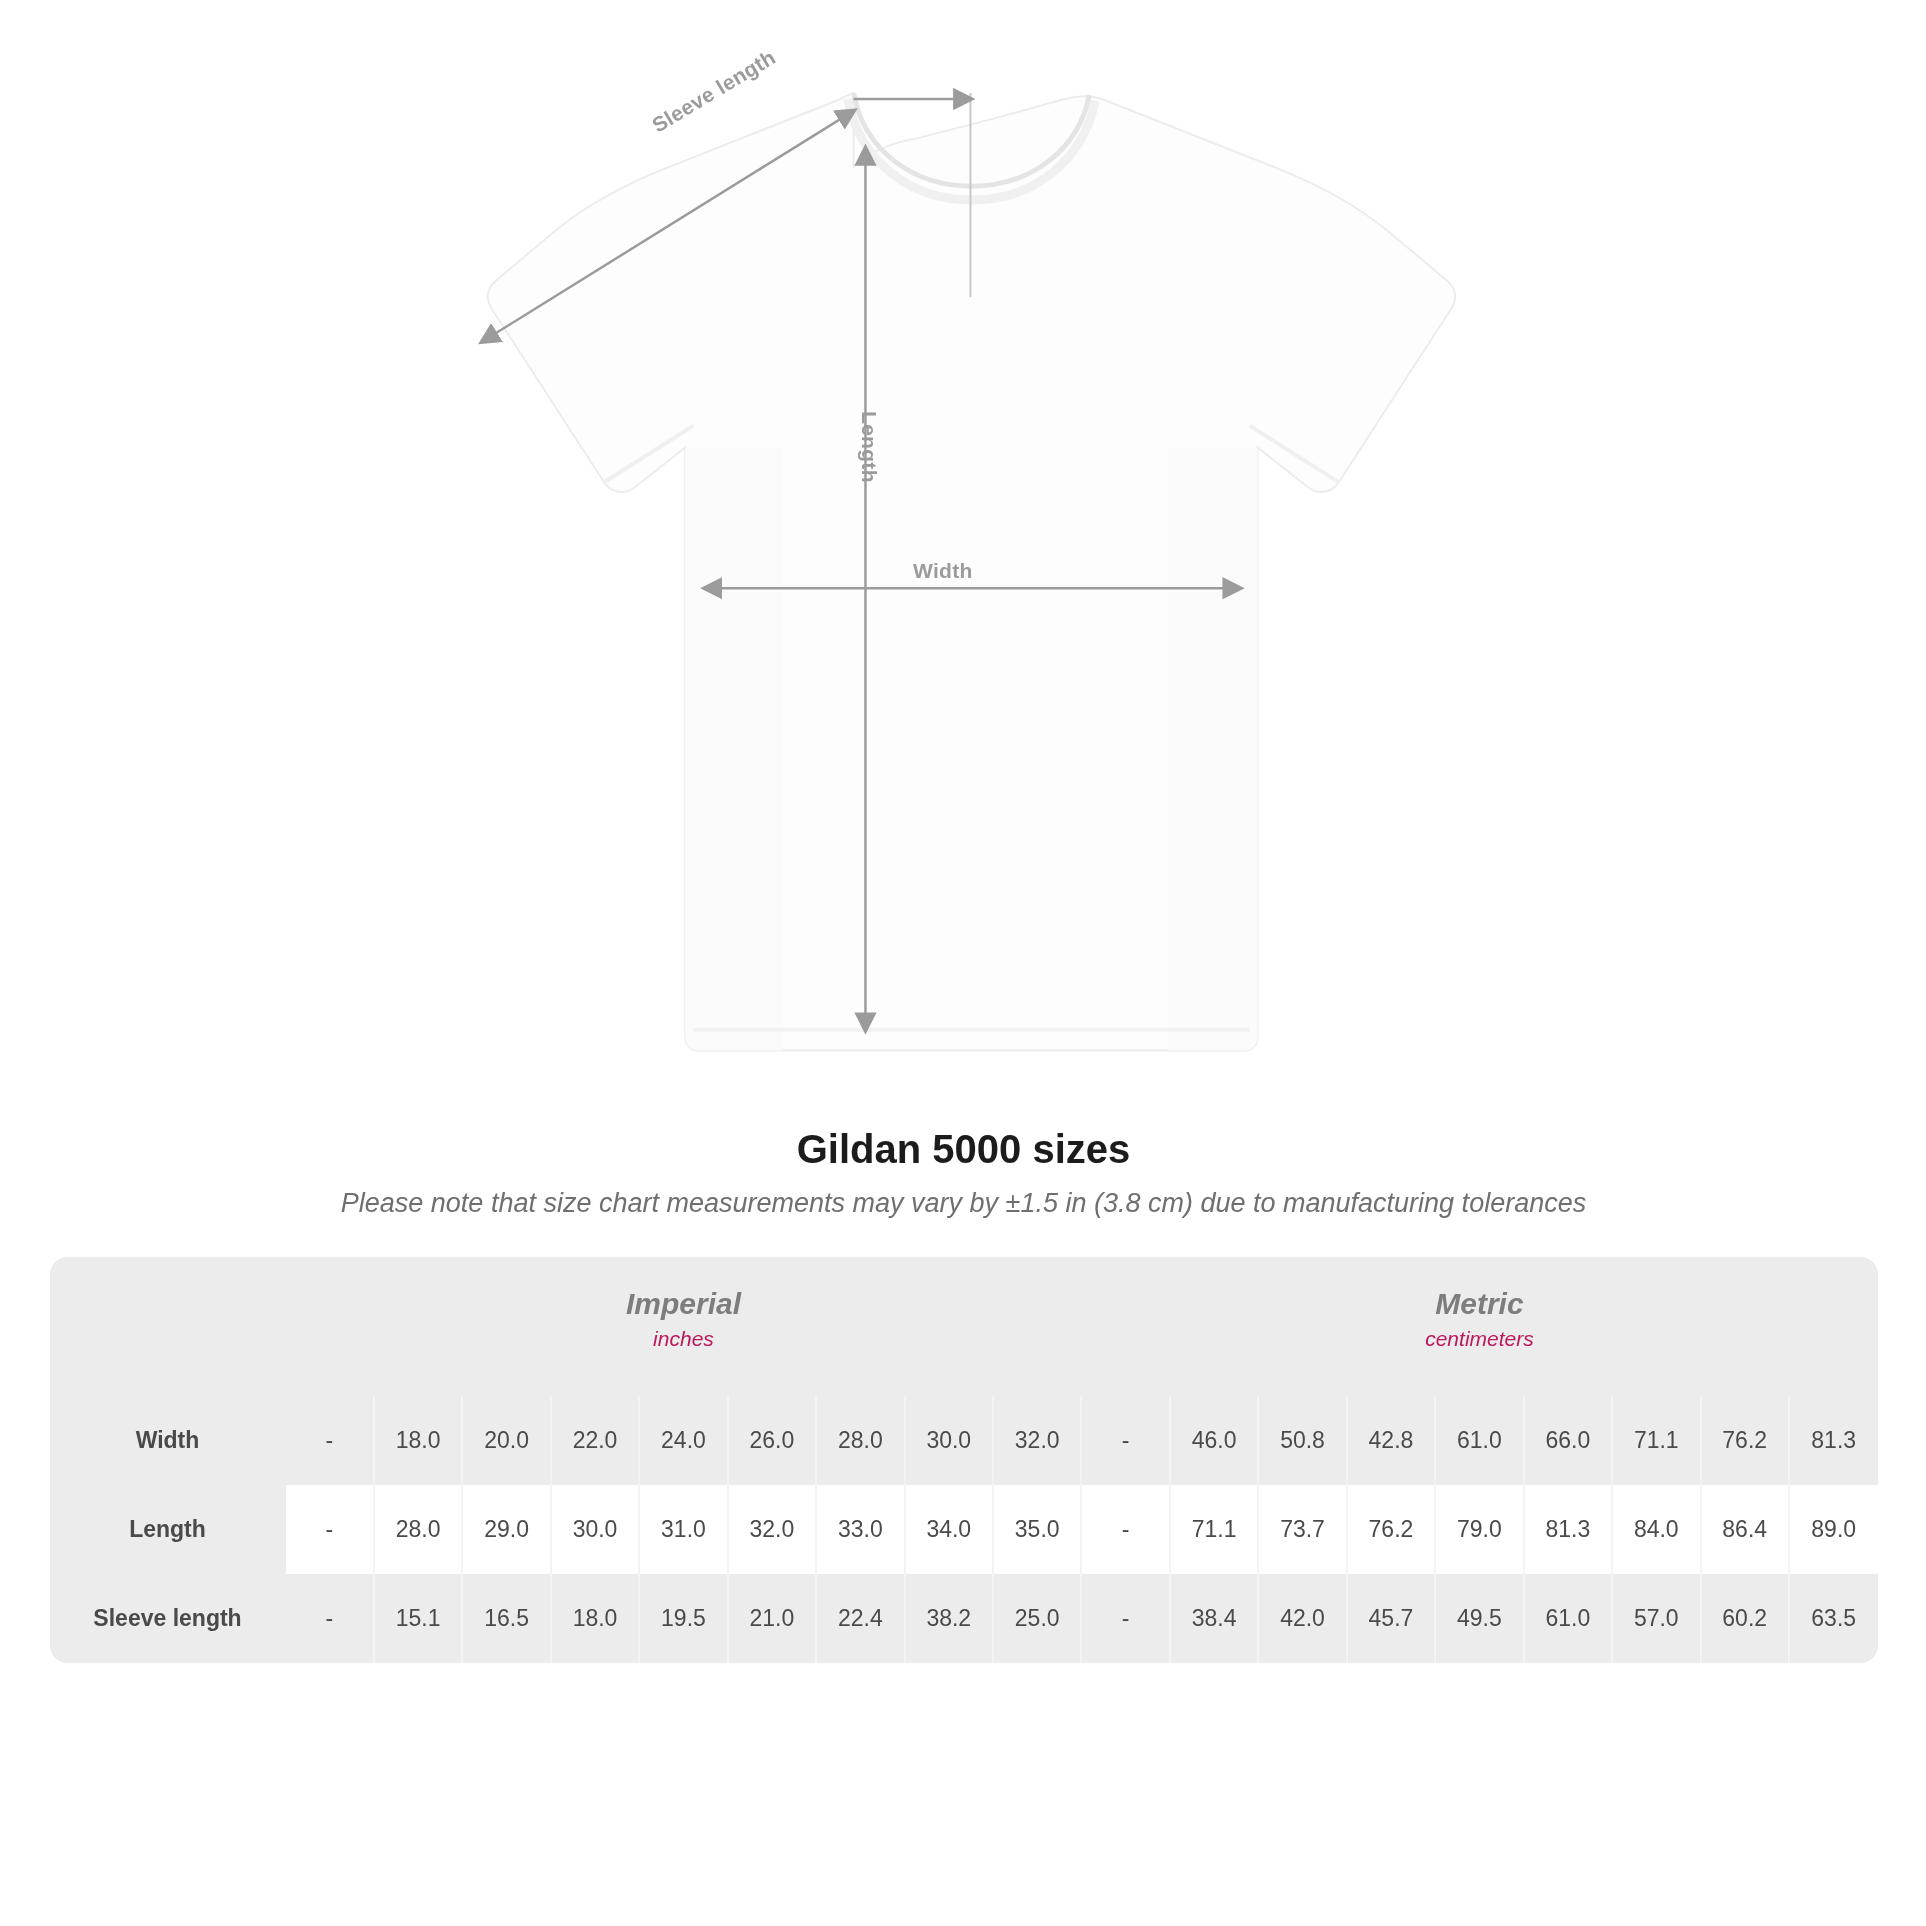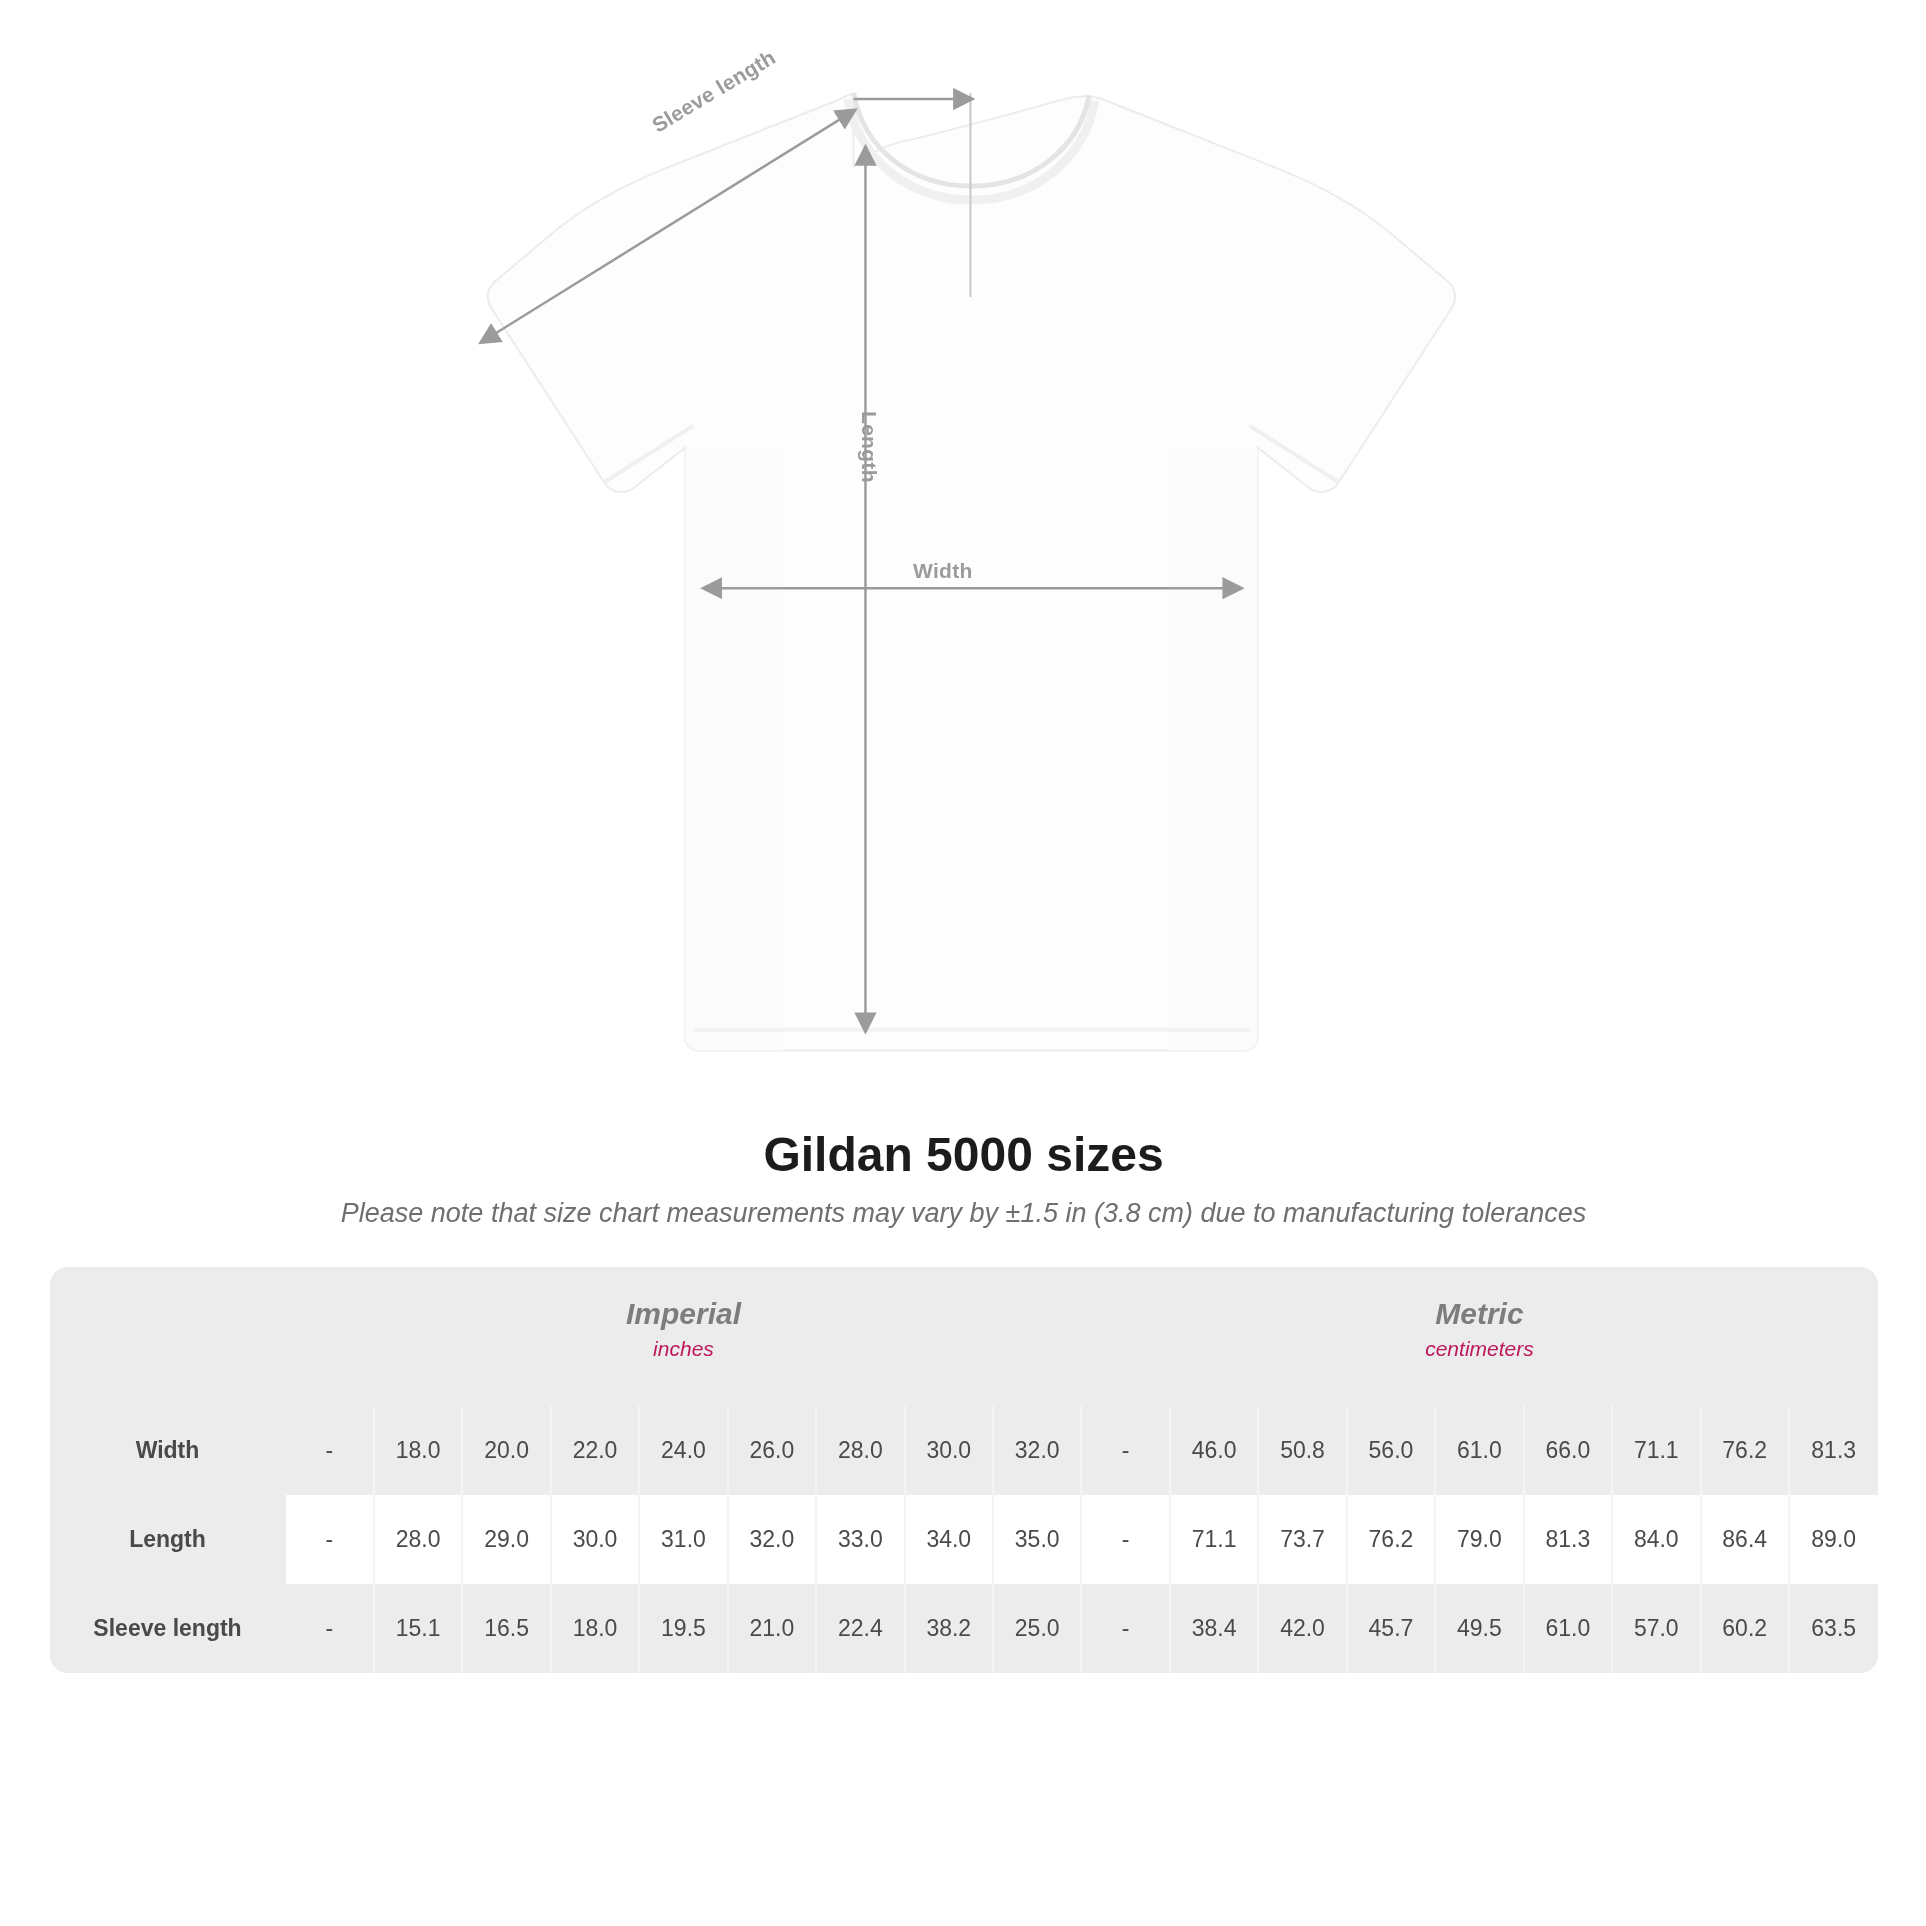--- a/index.html
+++ b/index.html
@@ -50,21 +50,21 @@
     left: 913px;
     top: 559px;
   }
 
   
   .title-block {
     text-align: center;
     margin-top: 18px;
   }
   .chart-title {
-    font-size: 48px;
+    font-size: 40px;
     font-weight: bold;
     color: #1c1c1c;
     margin: 0 0 16px 0;
   }
   .chart-note {
     font-size: 27px;
     font-style: italic;
     color: #6f6f6f;
     margin: 0;
   }
@@ -264,21 +264,21 @@
           <td class="cell-sep">20.0</td>
           <td class="cell-sep">22.0</td>
           <td class="cell-sep">24.0</td>
           <td class="cell-sep">26.0</td>
           <td class="cell-sep">28.0</td>
           <td class="cell-sep">30.0</td>
           <td class="cell-sep">32.0</td>
           <td class="cell-sep">-</td>
           <td class="cell-sep">46.0</td>
           <td class="cell-sep">50.8</td>
-          <td class="cell-sep">56.0</td>
+          <td class="cell-sep">42.8</td>
           <td class="cell-sep">61.0</td>
           <td class="cell-sep">66.0</td>
           <td class="cell-sep">71.1</td>
           <td class="cell-sep">76.2</td>
           <td class="cell-sep">81.3</td>
         </tr>
         <tr class="data-row">
           <td class="row-label">Length</td>
           <td>-</td>
           <td class="cell-sep">28.0</td>

